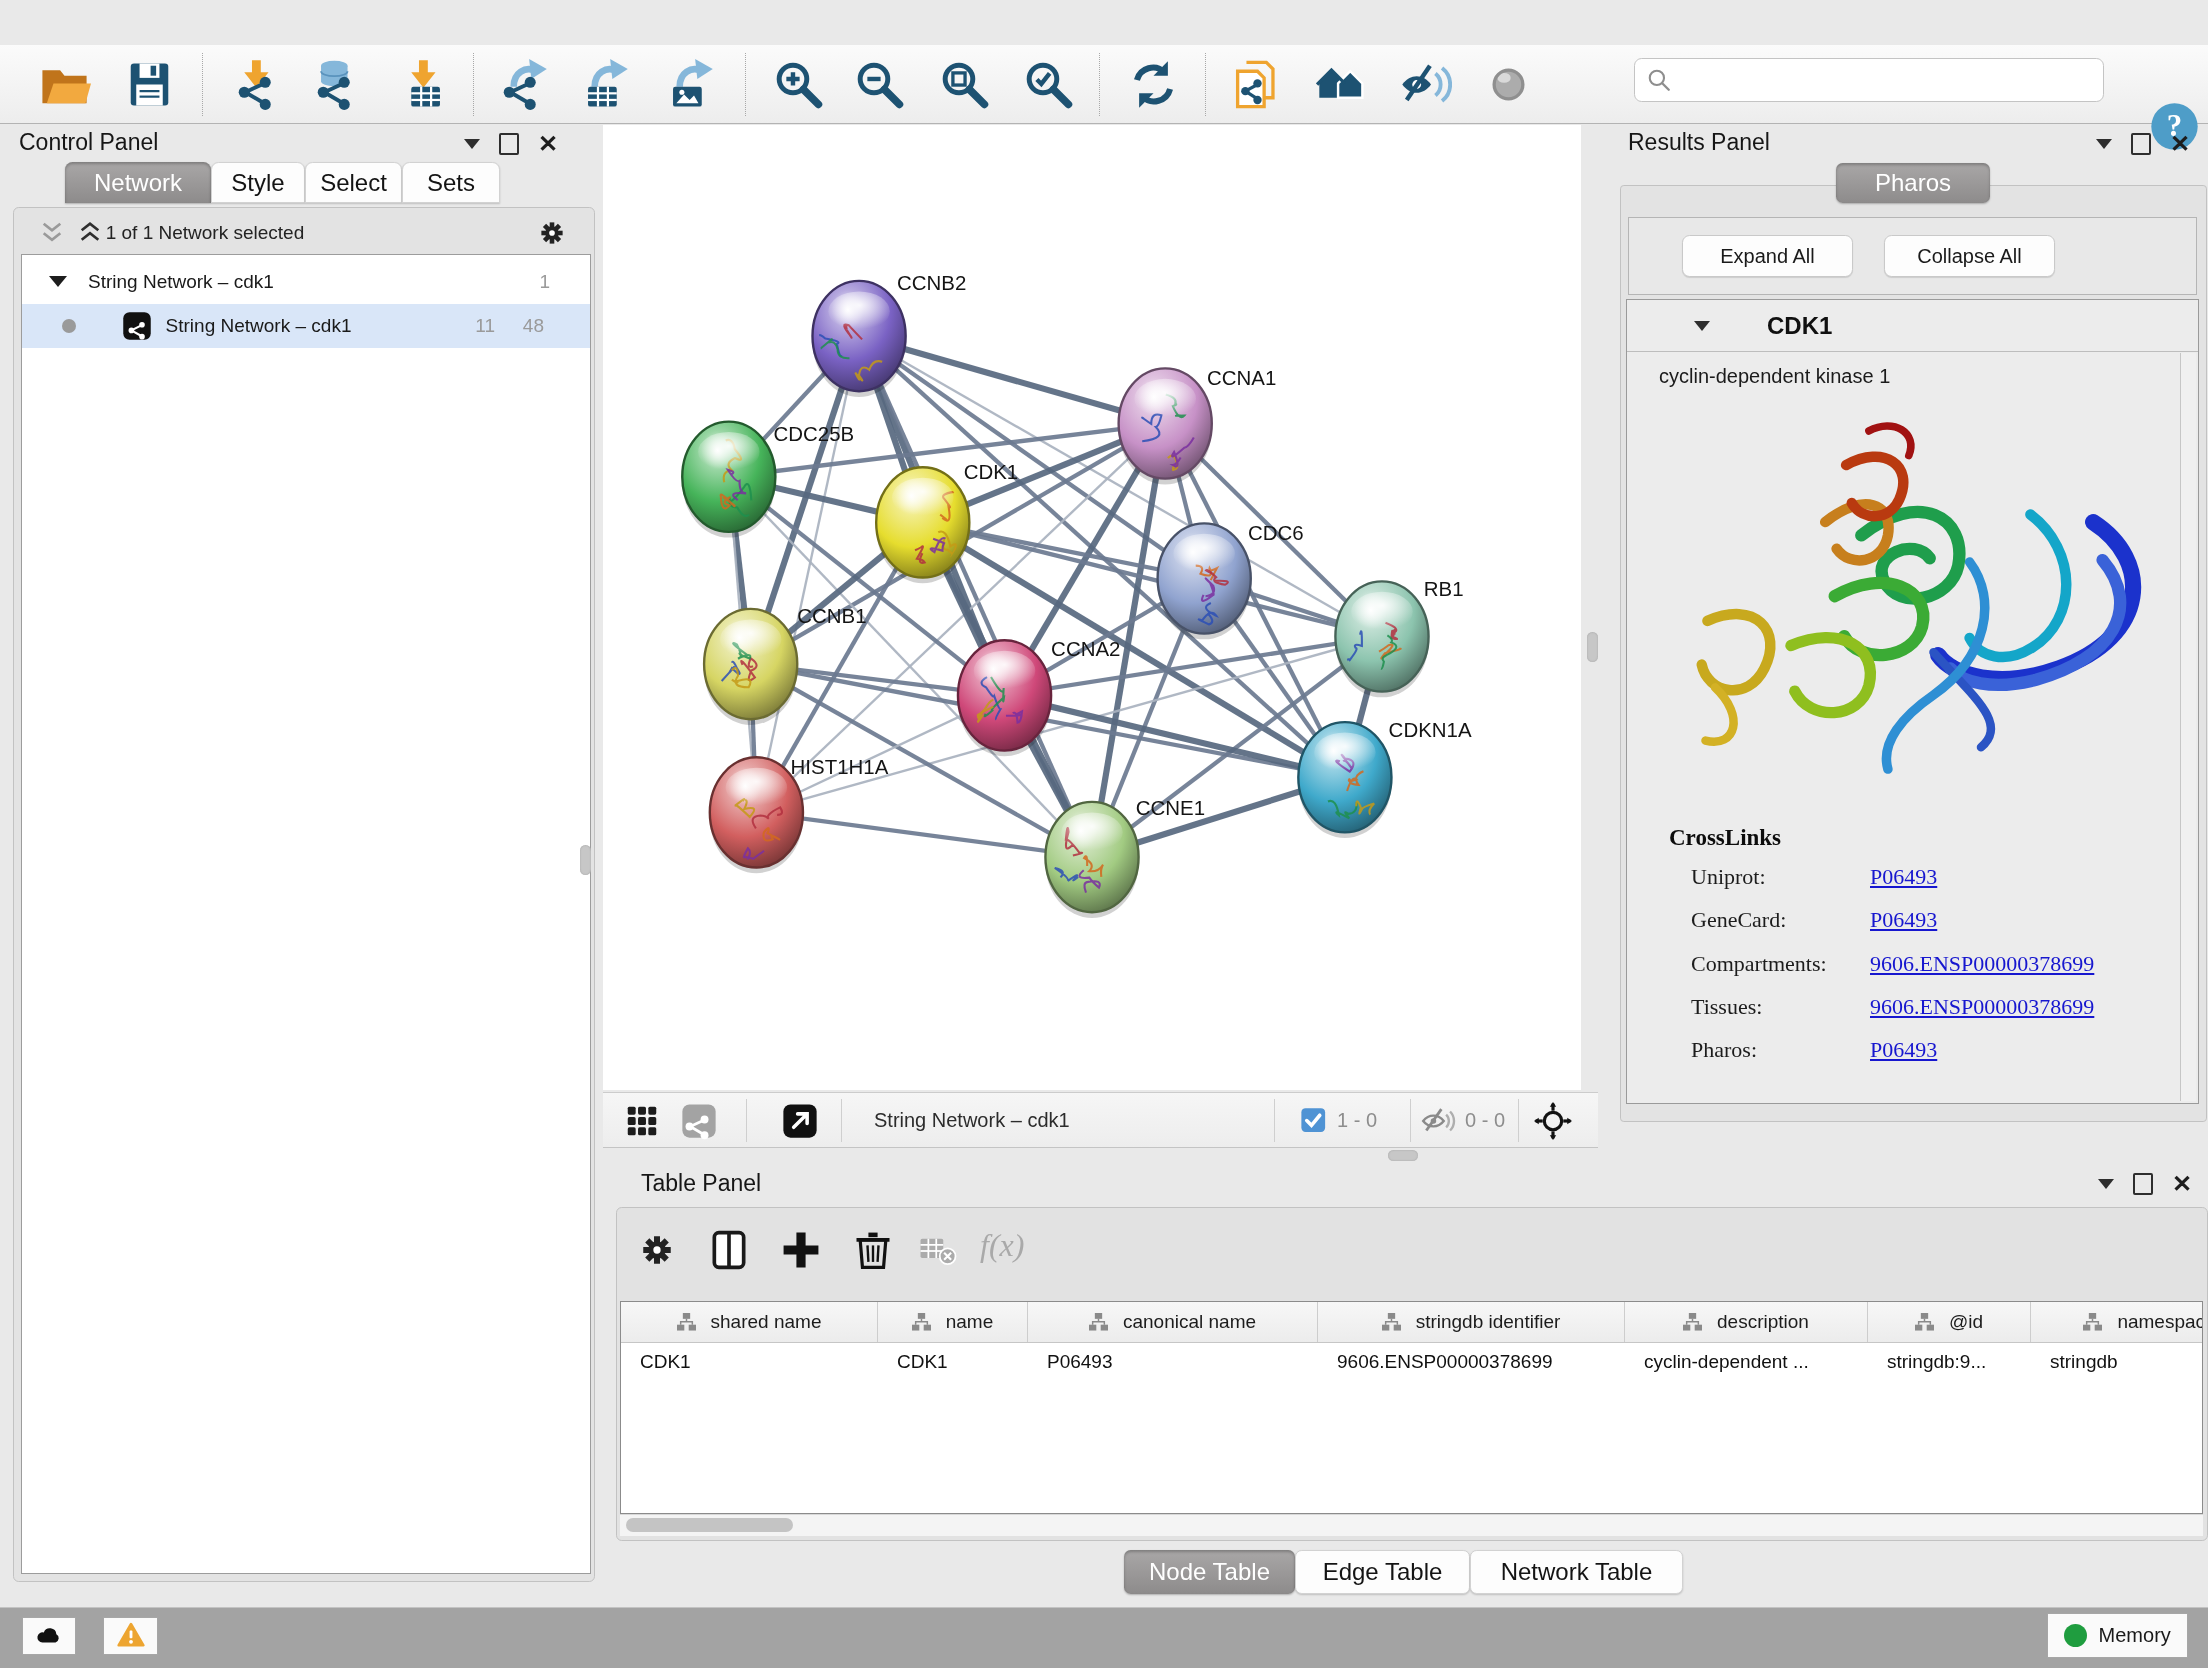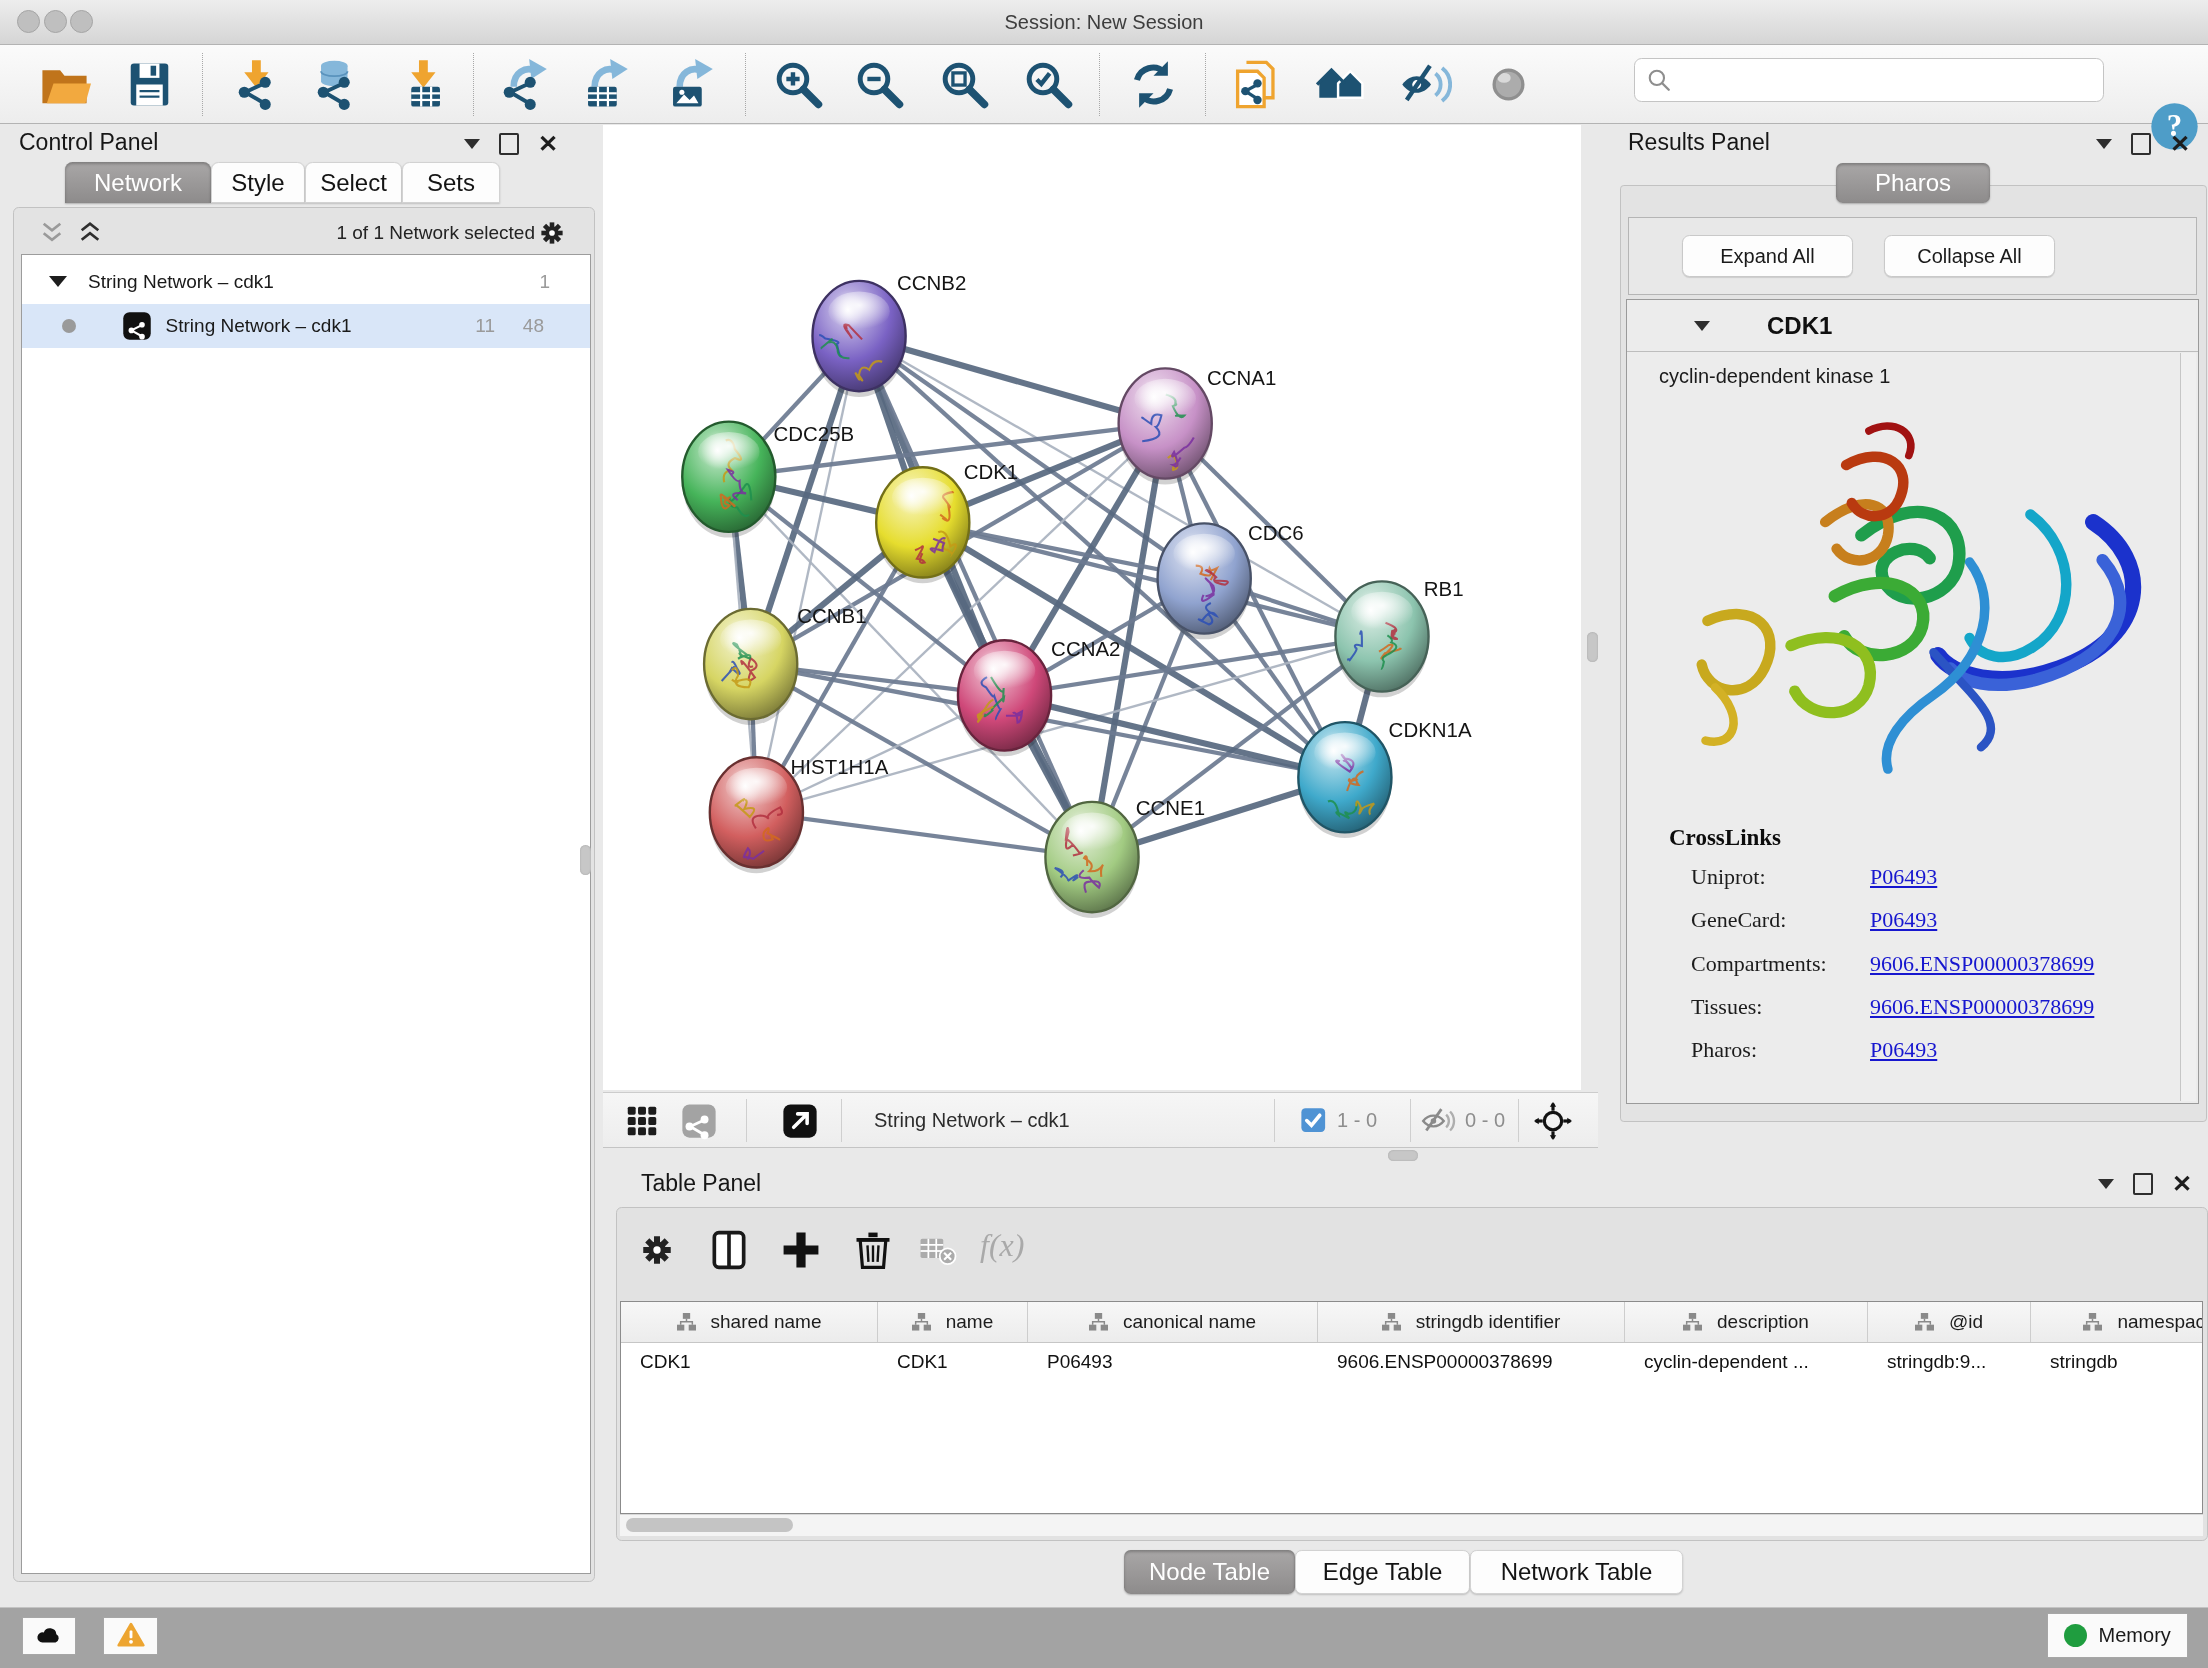--- a/index.html
+++ b/index.html
@@ -104,26 +104,20 @@
   .sb-btn{position:absolute;top:8.6px;height:38px;background:#fafafa;border:1.9px solid #a6a6a6;box-sizing:border-box;
     display:flex;align-items:center;justify-content:center;}
   #memory-btn{left:2047px;top:4.8px;width:141px;height:45px;font-size:20px;gap:11.4px;}
   #memdot{width:23px;height:23px;border-radius:50%;}
 </style>
 </head>
 <body>
 
 <div id="app">
 
-  <div id="titlebar" class="abs">
-    <div class="traffic abs" style="left:17px"></div>
-    <div class="traffic abs" style="left:44px"></div>
-    <div class="traffic abs" style="left:70px"></div>
-    <div id="win-title" class="abs">Session: New Session</div>
-  </div>
 
   <div id="toolbar" class="abs">
     <div id="toolbar-icons">
         <span class="icn tbi" style="left: 35px;">
           <svg viewBox="0 0 48 48" width="100%" height="100%">
             <path d="M4 11h16l4 5h20v25H4z" fill="#c0741b"></path>
             <path d="M8 41h35l5-18H14z" fill="#f2a93f"></path>
           </svg>
         </span>
         <span class="icn tbi" style="left: 120px;">
@@ -329,21 +323,21 @@
         </svg>
       </span>
     <span class="icn" style="width:32px;height:28.5px;margin-left:5.7px">
         <svg viewBox="0 0 48 48" width="100%" height="100%">
           <g fill="none" stroke="#2e2e2e" stroke-width="4.5">
             <path d="M10 19L24 8l14 11"></path>
             <path d="M10 35l14-11 14 11"></path>
           </g>
         </svg>
       </span>
-    <span style="flex:1;text-align:right">1 of 1 Network selected</span>
+    <span style="flex:1;text-align:left">1 of 1 Network selected</span>
     <span class="icn" style="width:34px;height:34px;margin-right:19px">
         <svg viewBox="0 0 48 48" width="100%" height="100%">
           <line x1="32" y1="24" x2="39" y2="24" stroke="#222" stroke-width="6.5"></line>
           <line x1="29.65685424949238" y1="29.65685424949238" x2="34.60660171779821" y2="34.60660171779821" stroke="#222" stroke-width="6.5"></line>
           <line x1="24" y1="32" x2="24" y2="39" stroke="#222" stroke-width="6.5"></line>
           <line x1="18.34314575050762" y1="29.65685424949238" x2="13.393398282201789" y2="34.60660171779821" stroke="#222" stroke-width="6.5"></line>
           <line x1="16" y1="24" x2="9" y2="24.000000000000004" stroke="#222" stroke-width="6.5"></line>
           <line x1="18.343145750507617" y1="18.34314575050762" x2="13.393398282201785" y2="13.393398282201789" stroke="#222" stroke-width="6.5"></line>
           <line x1="24" y1="16" x2="23.999999999999996" y2="9" stroke="#222" stroke-width="6.5"></line>
           <line x1="29.65685424949238" y1="18.343145750507617" x2="34.60660171779821" y2="13.393398282201785" stroke="#222" stroke-width="6.5"></line>

